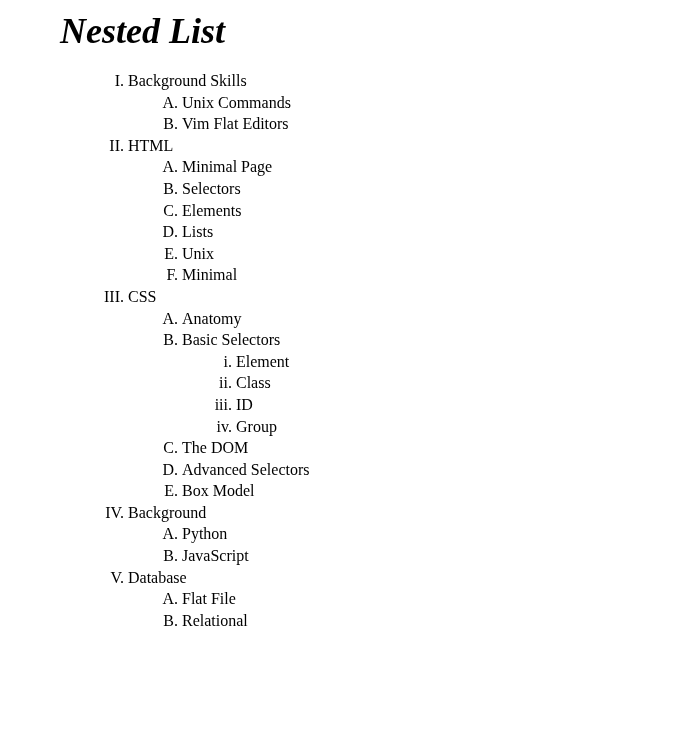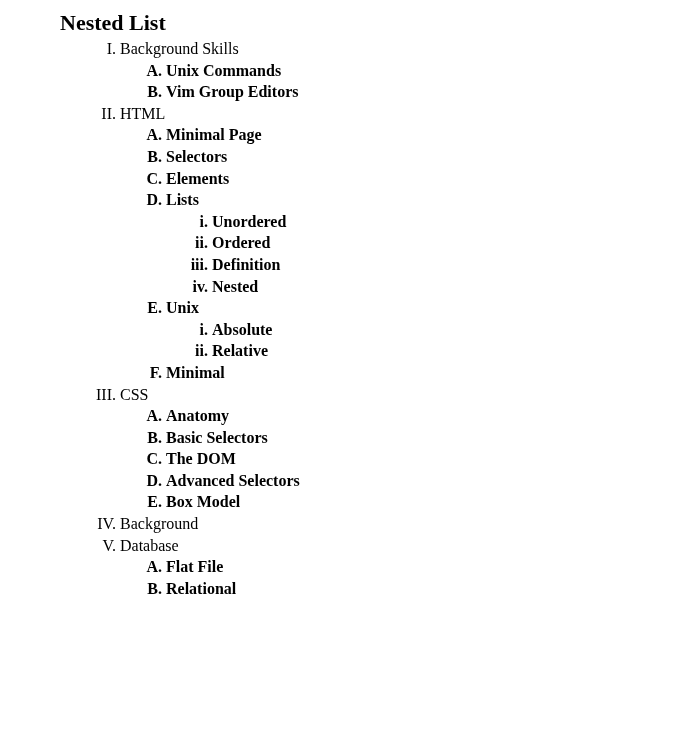--- a/index.html
+++ b/index.html
@@ -6,97 +6,98 @@
       font-family: "Times New Roman", Times, serif;
       font-size: 16px;
       color: #000;
       background: #fff;
       margin: 0;
       padding: 10px 0 0 60px;
       width: 682px;
       box-sizing: border-box;
     }
     h1 {
-      font-size: 22px;
+      font-size: 36px;
       font-weight: bold;
-      margin: 0 0 2px 0;
+      margin: 0 0 18px 0;
+      font-style: italic;
     }
     ol {
       margin: 0;
       padding: 0;
     }
     ol.level1 {
       list-style-type: upper-roman;
       padding-left: 60px;
     }
     ol.level2 {
       list-style-type: upper-alpha;
       padding-left: 46px;
-      font-weight: bold;
     }
     ol.level3 {
       list-style-type: lower-roman;
       padding-left: 46px;
     }
     li {
       line-height: 1.35;
+      margin-left: 8px;
     }
   </style>
 </head>
 <body>
 
 <h1>Nested List</h1>
 
 <ol class="level1">
   <li>
     <span>Background Skills</span>
     <ol class="level2">
       <li><span>Unix Commands</span></li>
-      <li><span>Vim Group Editors</span></li>
+      <li><span>Vim Flat Editors</span></li>
     </ol>
   </li>
   <li>
     <span>HTML</span>
     <ol class="level2">
       <li><span>Minimal Page</span></li>
       <li><span>Selectors</span></li>
       <li><span>Elements</span></li>
       <li>
         <span>Lists</span>
-        <ol class="level3">
-          <li><span>Unordered</span></li>
-          <li><span>Ordered</span></li>
-          <li><span>Definition</span></li>
-          <li><span>Nested</span></li>
-        </ol>
       </li>
       <li>
         <span>Unix</span>
-        <ol class="level3">
-          <li><span>Absolute</span></li>
-          <li><span>Relative</span></li>
-        </ol>
       </li>
       <li><span>Minimal</span></li>
     </ol>
   </li>
   <li>
     <span>CSS</span>
     <ol class="level2">
       <li><span>Anatomy</span></li>
       <li>
         <span>Basic Selectors</span>
+        <ol class="level3">
+          <li><span>Element</span></li>
+          <li><span>Class</span></li>
+          <li><span>ID</span></li>
+          <li><span>Group</span></li>
+        </ol>
       </li>
       <li><span>The DOM</span></li>
       <li><span>Advanced Selectors</span></li>
       <li><span>Box Model</span></li>
     </ol>
   </li>
   <li>
     <span>Background</span>
+    <ol class="level2">
+      <li><span>Python</span></li>
+      <li><span>JavaScript</span></li>
+    </ol>
   </li>
   <li>
     <span>Database</span>
     <ol class="level2">
       <li><span>Flat File</span></li>
       <li><span>Relational</span></li>
     </ol>
   </li>
 </ol>
 

